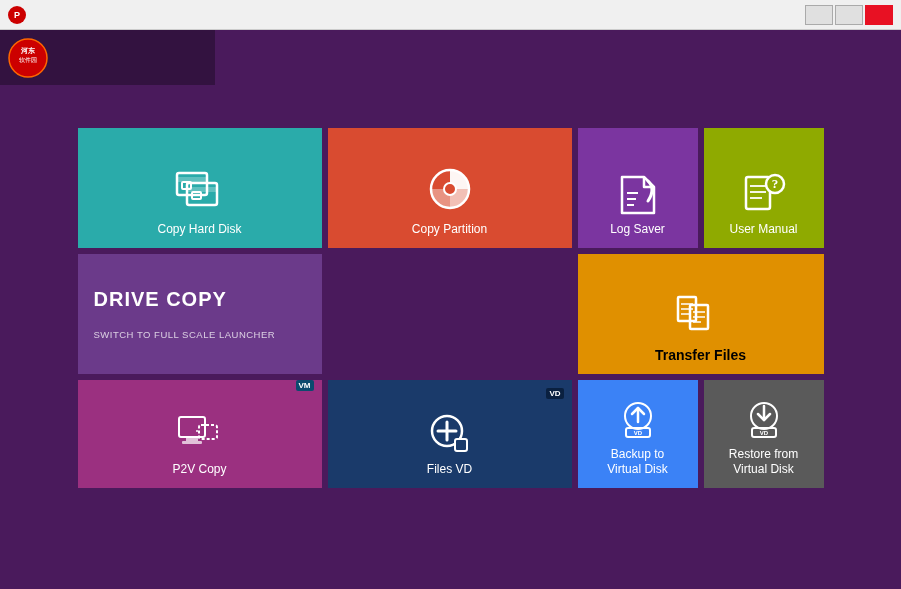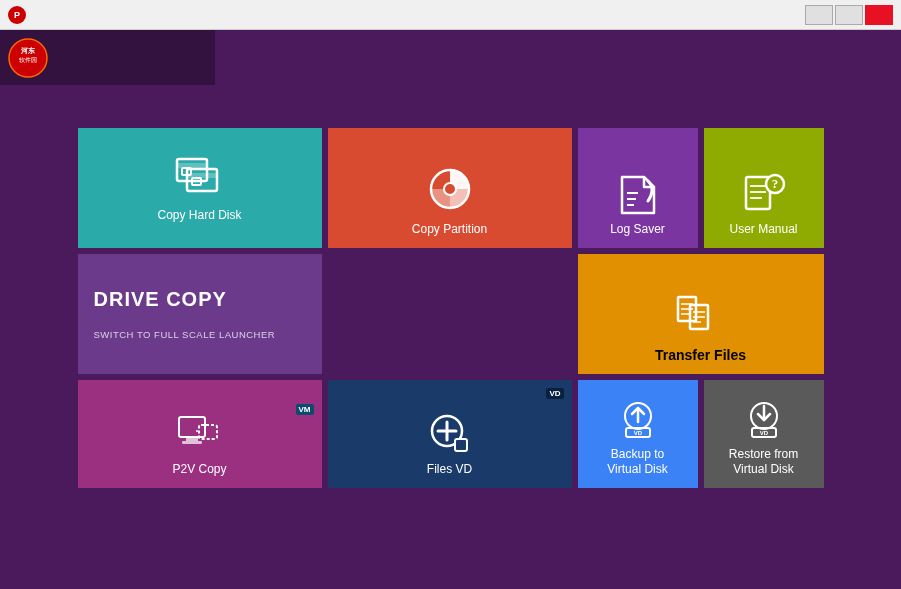--- a/index.html
+++ b/index.html
@@ -152,21 +152,21 @@
 </div>
 
 <div class="main">
   <div class="app-title">
     <span></span><span></span>
     &nbsp;<span style="color:#f5a623;font-weight:700;"></span>&nbsp;
     <span></span>
   </div>
 
 <div style="display: grid; grid-template-columns: 244px 244px 120px 120px; grid-template-rows: 120px 120px 108px; gap: 6px; justify-content: center;">
-      <div class="tile" style="background: rgb(42, 171, 170); grid-area: 1 / 1; display: flex; flex-direction: column; justify-content: center; padding: 8px 10px 10px; position: relative; cursor: pointer; overflow: hidden; align-items: center;">
+      <div class="tile" style="background: rgb(42, 171, 170); grid-area: 1 / 1; display: flex; flex-direction: column; justify-content: flex-end; padding: 8px 10px 10px; position: relative; cursor: pointer; overflow: hidden; align-items: center;">
         <svg width="52" height="52" viewBox="0 0 52 52">
         <rect x="3" y="8" width="30" height="22" rx="2" fill="none" stroke="white" stroke-width="2.5"></rect>
         <rect x="3" y="12" width="30" height="5" fill="white" opacity="0.25"></rect>
         <rect x="8" y="17" width="9" height="7" rx="1" fill="none" stroke="white" stroke-width="2"></rect>
         <rect x="13" y="18" width="30" height="22" rx="2" fill="none" stroke="white" stroke-width="2.5"></rect>
         <rect x="13" y="22" width="30" height="5" fill="white" opacity="0.25"></rect>
         <rect x="18" y="27" width="9" height="7" rx="1" fill="none" stroke="white" stroke-width="2"></rect>
       </svg>
       <div class="tile-label">Copy Hard Disk</div>
       </div>
@@ -213,21 +213,21 @@
         <line x1="6" y1="20" x2="18" y2="20" stroke="white" stroke-width="1.5"></line>
         <line x1="6" y1="25" x2="14" y2="25" stroke="white" stroke-width="1.5"></line>
         <rect x="15" y="16" width="18" height="24" rx="1" fill="none" stroke="white" stroke-width="2.5"></rect>
         <line x1="18" y1="23" x2="30" y2="23" stroke="white" stroke-width="1.5"></line>
         <line x1="18" y1="28" x2="30" y2="28" stroke="white" stroke-width="1.5"></line>
         <line x1="18" y1="33" x2="26" y2="33" stroke="white" stroke-width="1.5"></line>
       </svg>
       <div class="tile-label" style="color:#000000;font-weight:600;font-size:14px;">Transfer Files</div>
       </div>
       <div class="tile" style="background: rgb(155, 48, 128); grid-area: 3 / 1; display: flex; flex-direction: column; justify-content: flex-end; padding: 8px 10px 10px; position: relative; cursor: pointer; overflow: hidden; align-items: center;">
-        <div style="position:absolute;top:24px;right:8px;font-size:8px;font-weight:700;color:white;background:#0c4a6e;padding:1px 3px;border-radius:2px;">VM</div>
+        <div style="position:absolute;top:0;right:8px;font-size:8px;font-weight:700;color:white;background:#0c4a6e;padding:1px 3px;border-radius:2px;">VM</div>
       <svg width="46" height="46" viewBox="0 0 46 46">
         <rect x="2" y="6" width="26" height="20" rx="2" fill="none" stroke="white" stroke-width="2"></rect>
         <rect x="9" y="26" width="12" height="4" fill="white" opacity="0.7"></rect>
         <rect x="5" y="30" width="20" height="3" rx="1" fill="white" opacity="0.7"></rect>
         <rect x="22" y="14" width="18" height="14" rx="2" fill="none" stroke="white" stroke-width="2" stroke-dasharray="3,2"></rect>
         <path d="M19 20 L23 20" stroke="white" stroke-width="1.5" stroke-dasharray="2,2"></path>
       </svg>
       <div class="tile-label">P2V Copy</div>
       </div>
       <div class="tile" style="background: rgb(26, 58, 106); grid-area: 3 / 2; display: flex; flex-direction: column; justify-content: flex-end; padding: 8px 10px 10px; position: relative; cursor: pointer; overflow: hidden; align-items: center;">

